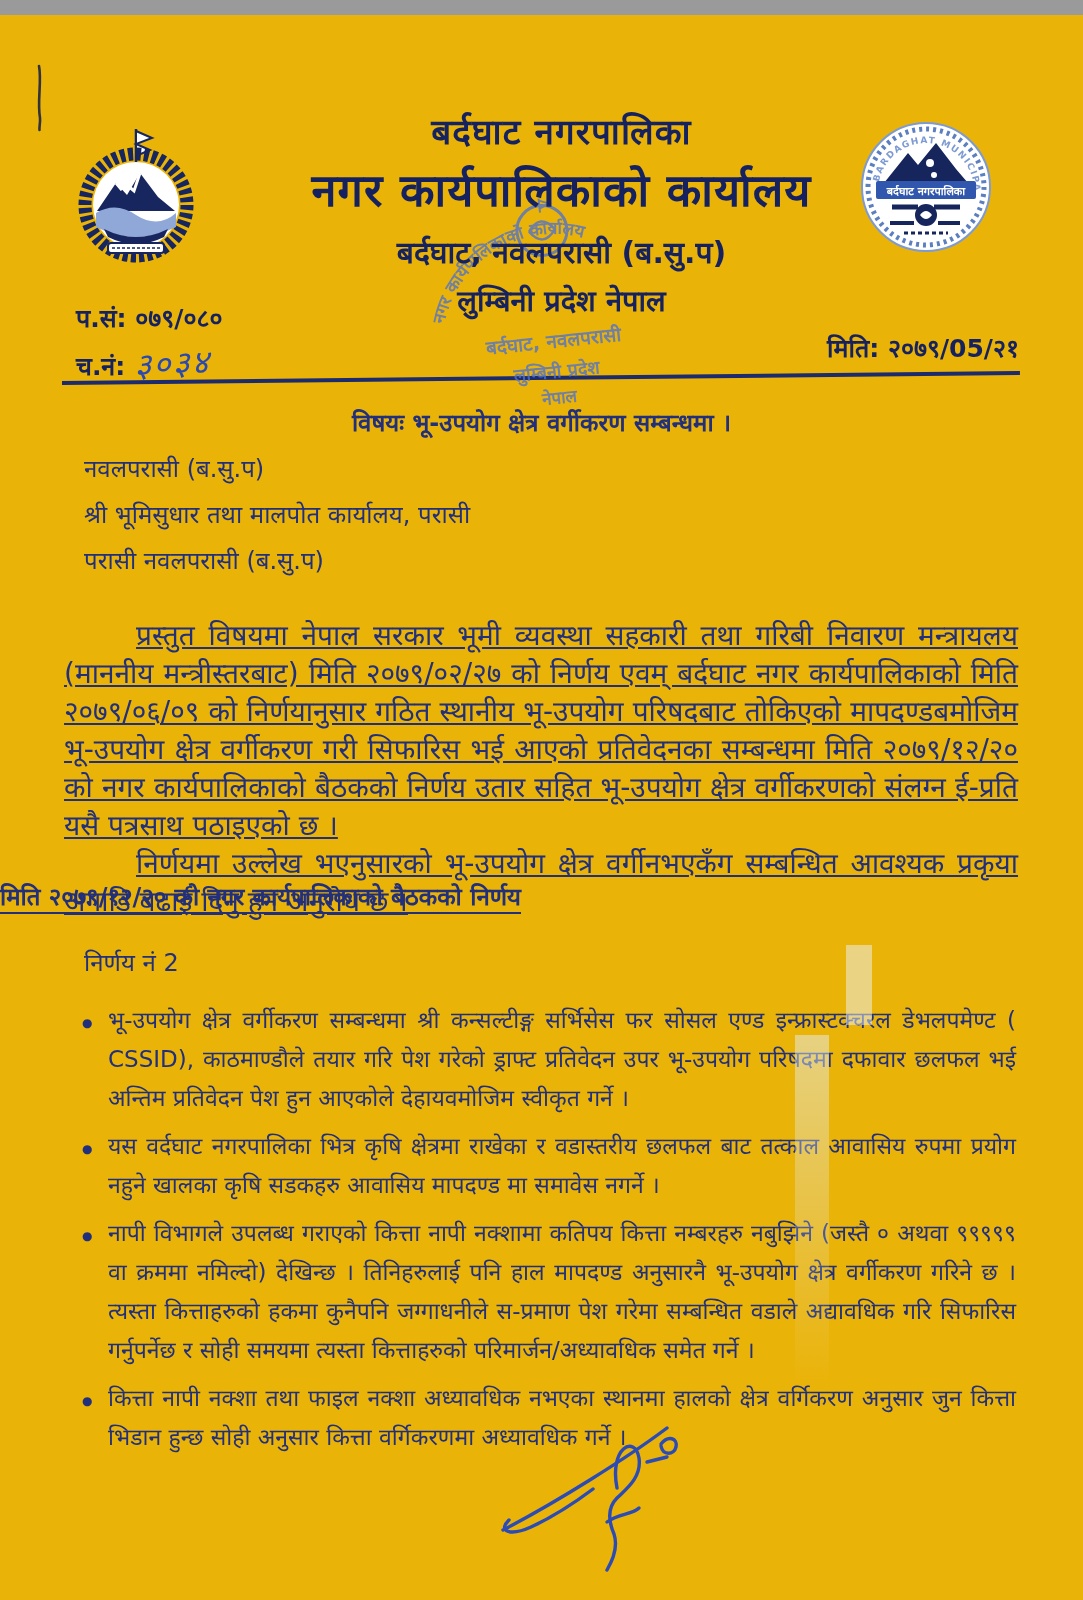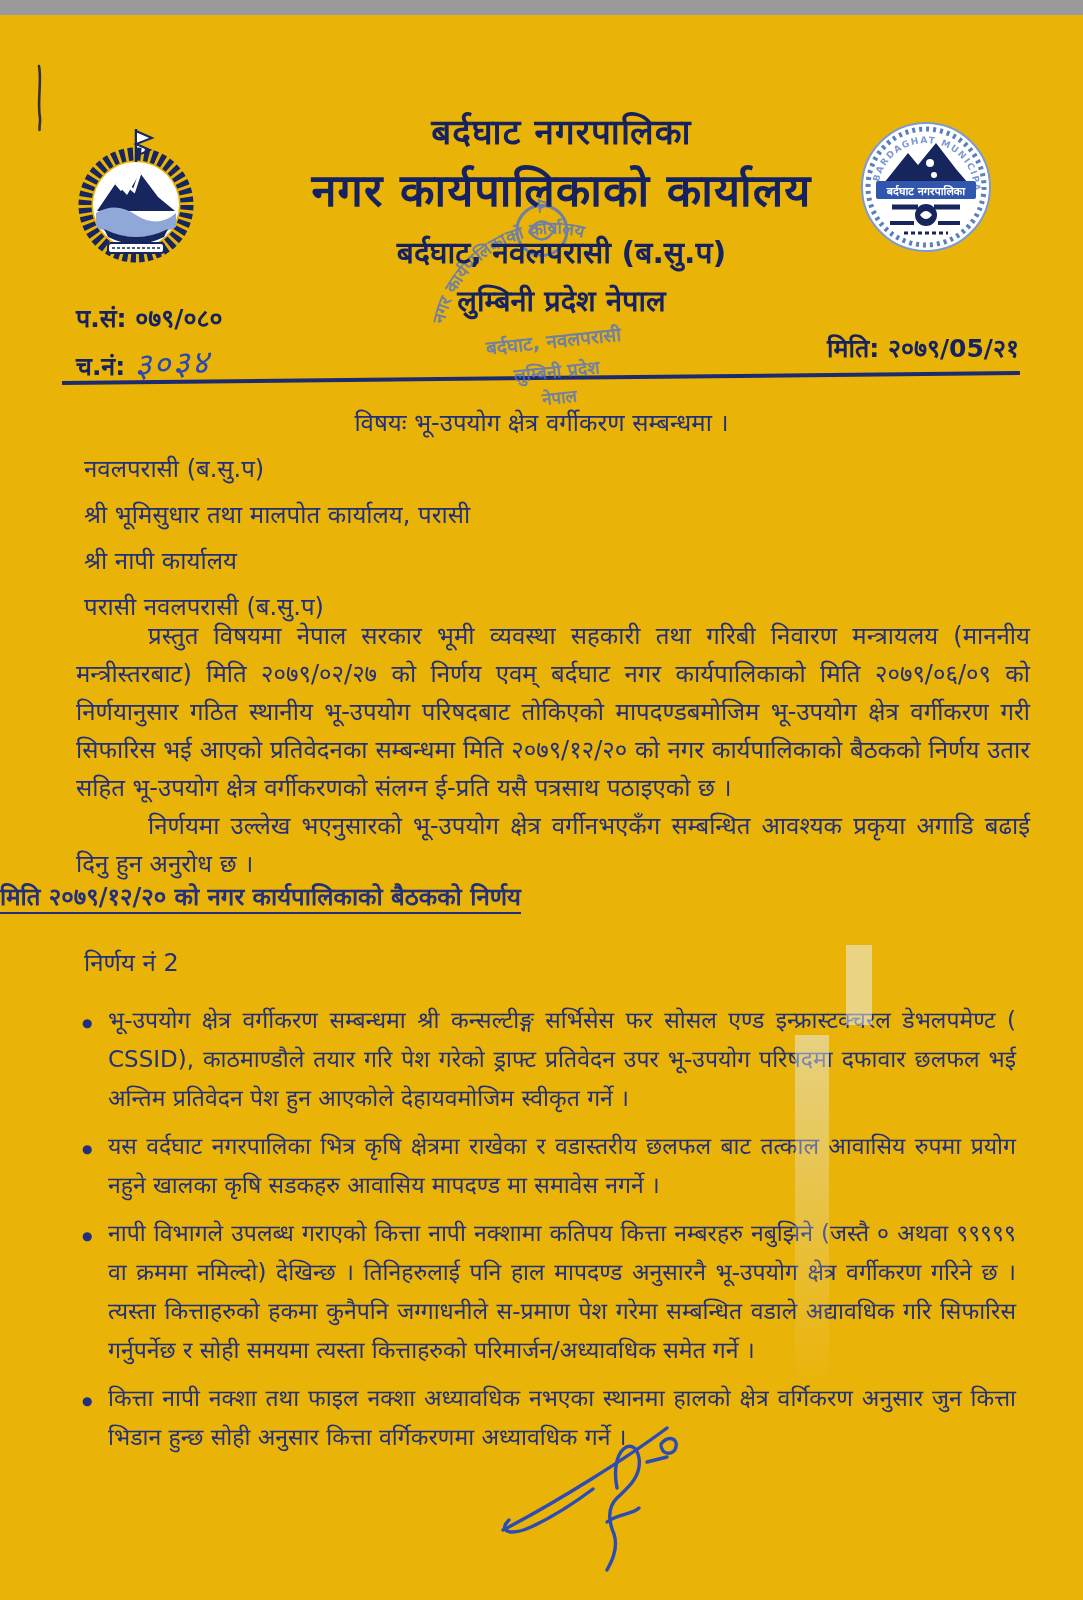--- a/index.html
+++ b/index.html
@@ -26,24 +26,24 @@
   .stamp{left:415px;top:175px;width:270px;height:235px;opacity:.78;
          transform:rotate(-6deg);z-index:1;}
   
   .ref{left:76px;top:285px;font-size:25px;font-weight:700;color:#15225f;}
   .ref-row2{margin-top:6px;}
   .hand{font-size:33px;font-weight:400;color:#2a49b0;display:inline-block;
         transform:rotate(-3deg);letter-spacing:2px;font-style:italic;}
   .date{right:64px;top:315px;font-size:25px;font-weight:700;color:#15225f;text-align:right;}
   .divider{left:62px;top:366px;width:958px;height:4px;background:#1c2a6e;
            transform:rotate(-0.6deg);transform-origin:left center;}
-  .subject{left:0;right:0;top:390px;text-align:center;font-size:24px;font-weight:400;}
+  .subject{left:0;right:0;top:390px;text-align:center;font-size:24px;font-weight:700;}
   .addr{left:84px;top:436px;font-size:24px;}
   .addr div{height:46px;}
-  .bodytext{left:76px;top:602px;width:954px;font-size:24px;line-height:38px;text-align:justify;}
+  .bodytext{left:64px;top:602px;width:954px;font-size:28px;line-height:38px;text-align:justify;text-decoration:underline;}
   .bodytext p{margin:0;text-indent:72px;}
   .dheading{left:0;right:0;top:864px;font-size:24px;font-weight:700;}
   .dheading span{text-decoration:underline;text-underline-offset:7px;text-decoration-thickness:2px;}
   .dno{left:84px;top:930px;font-size:24px;}
   .bullets{left:80px;top:986px;width:936px;list-style:none;margin:0;padding:0;}
   .bullets li{position:relative;font-size:23px;line-height:39px;text-align:justify;
               padding-left:28px;margin-bottom:9px;}
   .bullets li::before{content:"●";position:absolute;left:2px;top:3px;font-size:12px;color:#22307c;}
   .signature{left:495px;top:1385px;width:210px;height:180px;}
   
@@ -134,21 +134,20 @@
     <span>२०७९/05/२१</span>
   </div>
 
   <div class="abs divider"></div>
 
   <div class="abs subject">विषयः भू-उपयोग क्षेत्र वर्गीकरण सम्बन्धमा ।</div>
 
   <div class="abs addr">
     <div>नवलपरासी (ब.सु.प)</div>
     <div>श्री भूमिसुधार तथा मालपोत कार्यालय, परासी</div>
-    <div>श्री नापी कार्यालय</div>
     <div>परासी नवलपरासी (ब.सु.प)</div>
   </div>
 
   <div class="abs bodytext">
     <p>प्रस्तुत विषयमा नेपाल सरकार भूमी व्यवस्था सहकारी तथा गरिबी निवारण मन्त्रायलय (माननीय मन्त्रीस्तरबाट) मिति २०७९/०२/२७ को निर्णय एवम्  बर्दघाट नगर कार्यपालिकाको मिति २०७९/०६/०९ को निर्णयानुसार गठित स्थानीय भू-उपयोग परिषदबाट तोकिएको मापदण्डबमोजिम भू-उपयोग क्षेत्र वर्गीकरण गरी सिफारिस भई आएको प्रतिवेदनका सम्बन्धमा मिति २०७९/१२/२० को नगर कार्यपालिकाको बैठकको निर्णय उतार सहित भू-उपयोग क्षेत्र वर्गीकरणको संलग्न ई-प्रति यसै पत्रसाथ पठाइएको छ ।</p>
     <p>निर्णयमा उल्लेख भएनुसारको भू-उपयोग क्षेत्र वर्गीनभएकँग सम्बन्धित आवश्यक प्रकृया अगाडि बढाई दिनु हुन अनुरोध छ ।</p>
   </div>
 
   <div class="abs dheading">
     <span>मिति २०७९/१२/२० को नगर कार्यपालिकाको बैठकको निर्णय</span>

